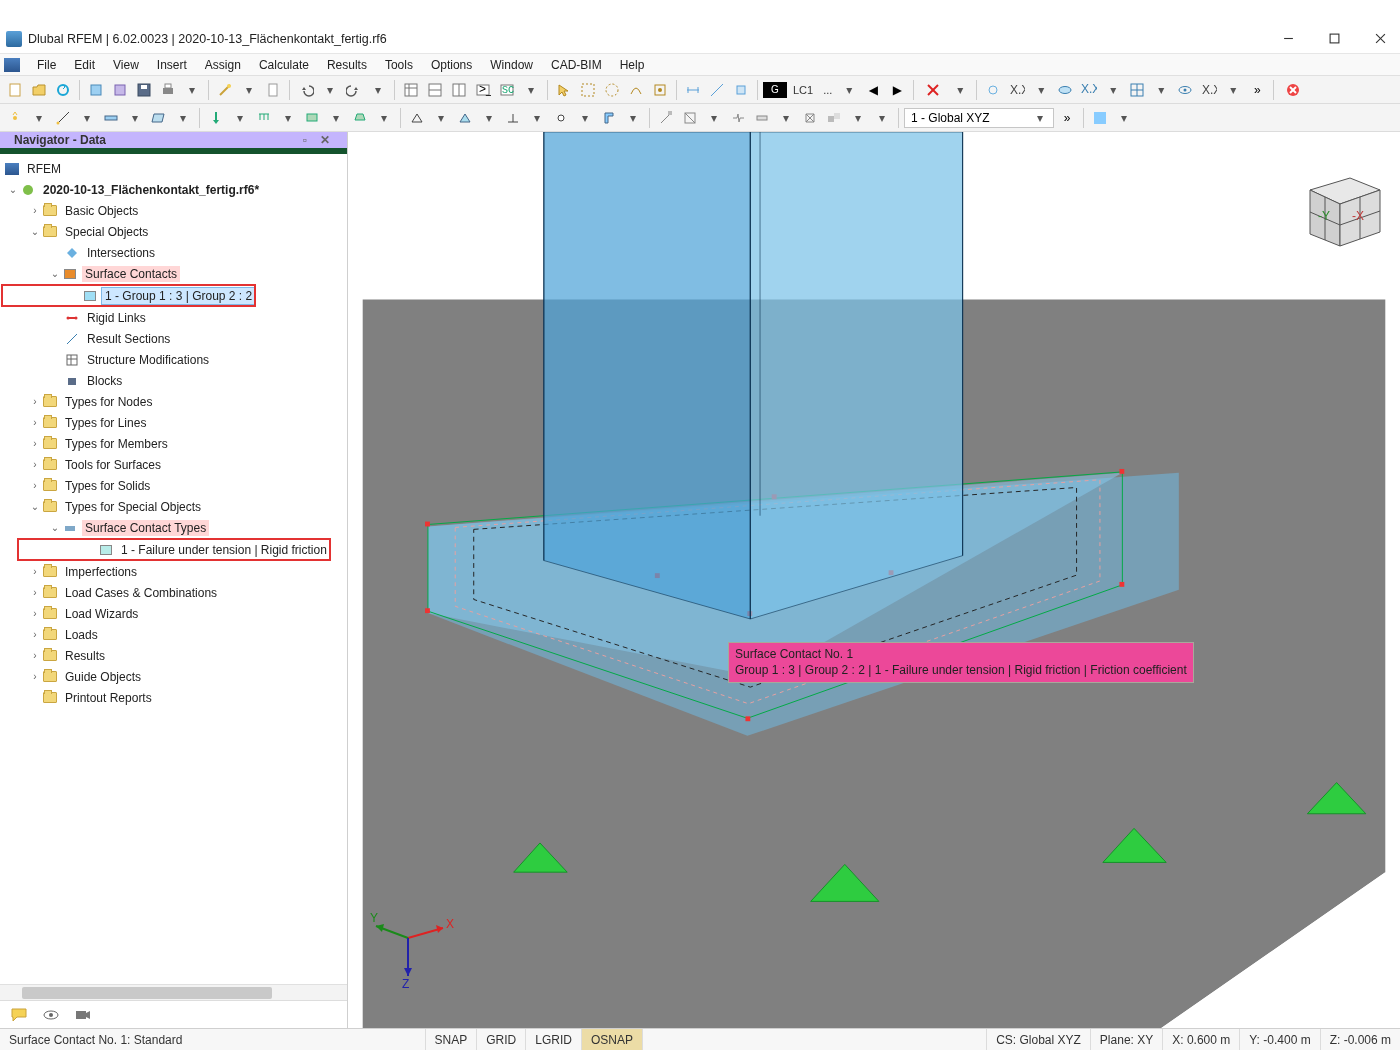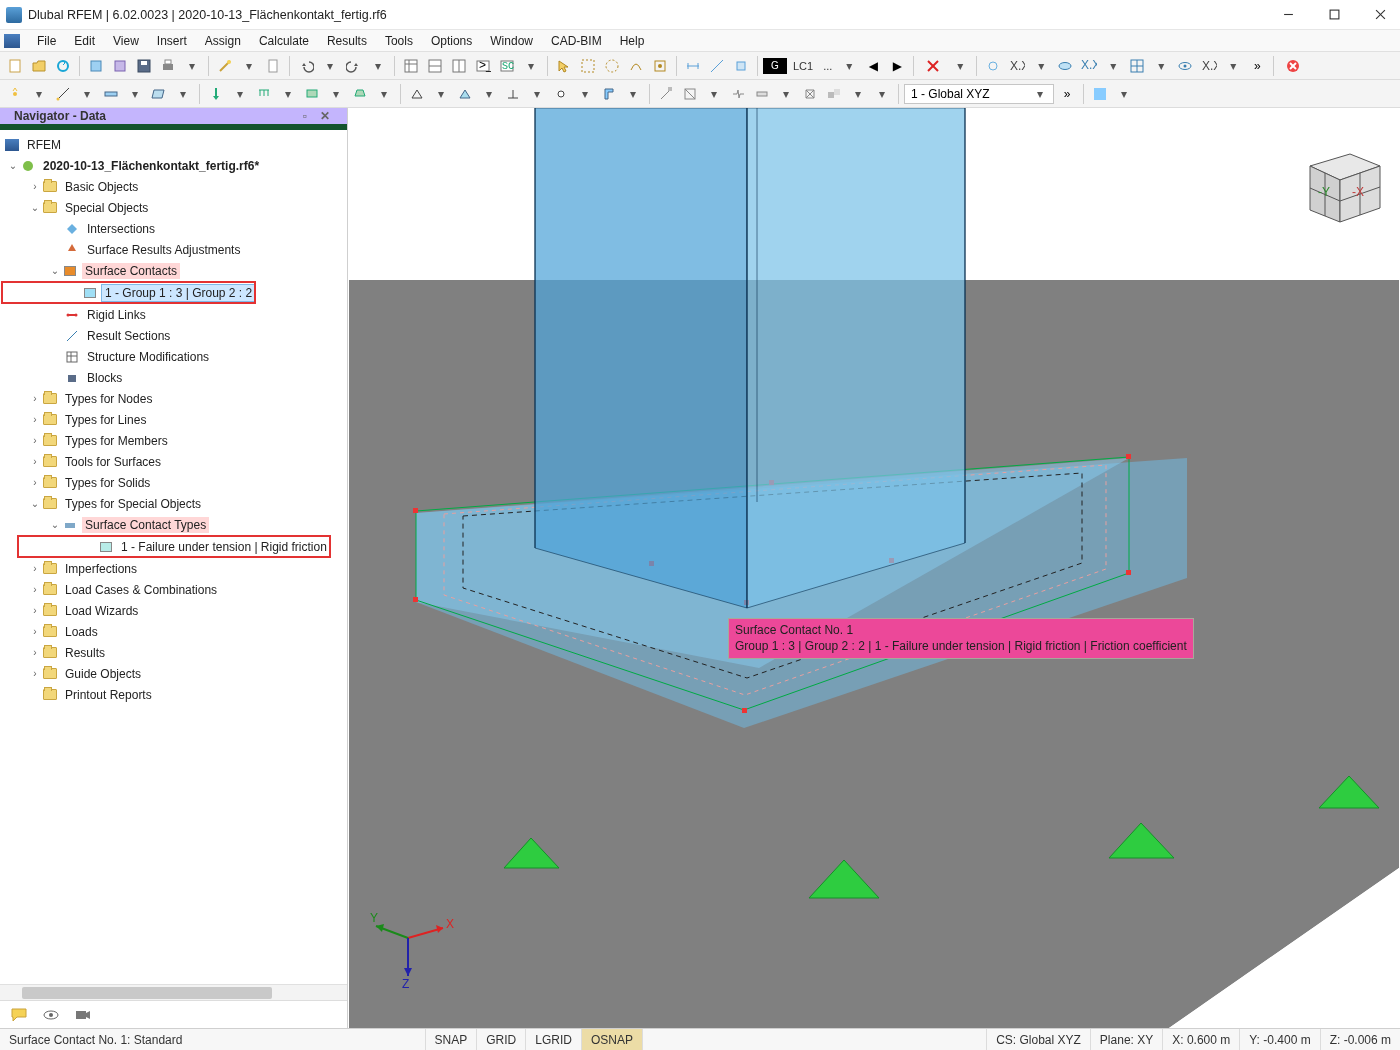--- a/index.html
+++ b/index.html
@@ -1,19 +1,19 @@
 <!DOCTYPE html>
 <html><head>
 <meta charset="utf-8">
 <style>
   * { box-sizing: border-box; margin: 0; padding: 0; font-family: "Segoe UI", Tahoma, sans-serif; font-size: 12px; }
   body { width: 1400px; height: 1050px; background: #fff; display: flex; flex-direction: column; overflow: hidden; }
 
   
-  .titlebar { height: 30px; background: #fff; display: flex; align-items: center; padding: 0 6px; border-bottom: 1px solid #e6e6e6; }
+  .titlebar { height: 30px; background: #fff; display: flex; align-items: center; padding: 0 6px; border-bottom: 1px solid #e6e6e6; margin-top: 24px; }
   .titlebar .appicon { width: 16px; height: 16px; background: linear-gradient(#5aa0d8,#2d6aa0); border-radius: 2px; margin-right: 6px;}
   .titlebar .title { flex: 1; font-size: 12.5px; color: #222; }
   .winbtns { display:flex; gap:18px; }
   .winbtn { width: 28px; height: 20px; display:flex; align-items:center; justify-content:center; color:#333; cursor:default;}
   .winbtn svg { width:11px; height:11px; }
 
   
   .menubar { height: 22px; background: #f9f9f9; border-bottom:1px solid #e0e0e0; display:flex; align-items:center; padding-left:4px; }
   .menubar .app-sq { width:16px; height:14px; background: linear-gradient(#4a7fbf,#2c568f); margin-right:8px;}
   .menuitem { padding: 2px 9px; color:#222; }
@@ -508,28 +508,20 @@
         </div>
 
       <div class="node" style="padding-left:62px">
           <span class="ic">
             <svg width="14" height="14">
               <path d="M2 7l5-5 5 5-5 5z" fill="#6ab0e0"></path>
             </svg>
           </span>
           <span class="lbl">Intersections</span>
         </div>
-      <div class="node" style="padding-left:62px">
-          <span class="ic">
-            <svg width="14" height="14">
-              <path d="M7 1l4 7H3z" fill="#d46a3a"></path>
-            </svg>
-          </span>
-          <span class="lbl">Surface Results Adjustments</span>
-        </div>
 
       <div class="node" style="padding-left:46px">
           <span class="tw">⌄</span>
           <span class="ic">
             <span class="swatch" style="background:#e88b2a"></span>
           </span>
           <span class="lbl hiBox">Surface Contacts</span>
         </div>
       <div class="node redBox" style="padding-left:80px; margin:1px 0 1px 0; width:fit-content">
           <span class="ic">

